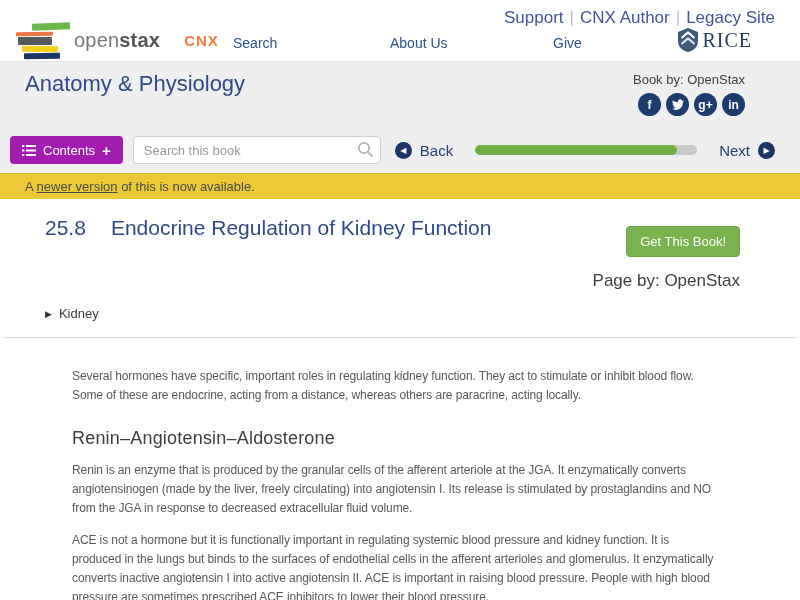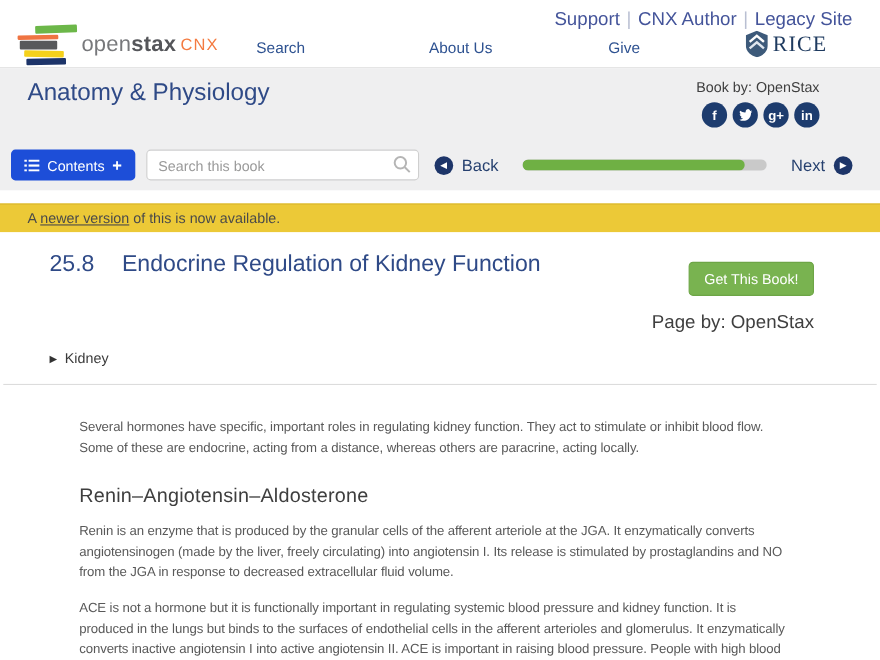--- a/index.html
+++ b/index.html
@@ -18,55 +18,55 @@
   .logo { position:absolute; left:10px; top:20px; display:flex; align-items:center; cursor:pointer; }
   .logo-bars { position:relative; width:56px; height:40px; margin-right:8px; }
   .logo-bars i { position:absolute; display:block; border-radius:1px; }
   .bar-green  { left:22px; top:3px;  width:38px; height:7px; background:#6cb749; transform:rotate(-2deg); }
   .bar-orange { left:6px;  top:12px; width:37px; height:4px; background:#ef7442; transform:rotate(-1deg); }
   .bar-gray   { left:8px;  top:17px; width:34px; height:8px; background:#58595b; }
   .bar-yellow { left:12px; top:26px; width:36px; height:6px; background:#f5d11c; transform:rotate(1deg); }
   .bar-navy   { left:14px; top:33px; width:36px; height:6px; background:#1d3469; transform:rotate(-1deg); }
   .logo-text { font-size:20px; color:#77787b; letter-spacing:.2px; }
   .logo-text b { color:#55565a; }
-  .logo-cnx { font-size:15px; color:#f47b41; margin-left:4px; letter-spacing:1px; }
+  .logo-cnx { font-size:15px; color:#f47b41; margin-left:24px; letter-spacing:1px;font-weight:bold; }
   .mainlink { position:absolute; top:35px; font-size:14px; color:#2e5291; text-decoration:none; cursor:pointer; }
   #nav-search { left:233px; } #nav-about { left:390px; } #nav-give { left:553px; }
   .rice { position:absolute; right:48px; top:28px; display:flex; align-items:center; cursor:pointer; }
   .rice-name { font-family:"Liberation Serif", serif; font-size:20px; color:#1e3a5f; letter-spacing:1px; margin-left:4px; }
 
   
   .bookband { position:relative; height:111px; background:#efeff0; }
   .book-title { position:absolute; left:25px; top:9px; font-size:22px; font-weight:400; color:#2f4a87; }
   .bookby-wrap { position:absolute; right:55px; top:10px; text-align:right; }
   .bookby { font-size:13px; color:#3f3f3f; }
   .socials { margin-top:6px; display:flex; justify-content:flex-end; gap:5px; }
   .soc { width:23px; height:23px; border-radius:50%; background:#1d3c6e; color:#fff;
          display:flex; align-items:center; justify-content:center; font-size:12px; font-weight:bold; cursor:pointer; }
   .toolbar { position:absolute; left:10px; right:25px; bottom:9px; height:28px; display:flex; align-items:center; }
-  .contents-btn { height:28px; background:#1d4ed8; color:#fff; border:none; border-radius:4px;
+  .contents-btn { height:28px; background:#a21caf; color:#fff; border:none; border-radius:4px;
                   font-size:13px; padding:0 12px; display:flex; align-items:center; gap:7px; cursor:pointer;
                   font-family:"Liberation Sans", sans-serif; }
   .contents-btn .plus { font-weight:bold; font-size:15px; }
   .searchbox { position:relative; margin-left:10px; }
   .searchbox input { width:248px; height:28px; border:1px solid #cfcfcf; border-radius:4px; padding:0 30px 0 10px;
                      font-size:13px; color:#555; background:#fff; font-family:"Liberation Sans", sans-serif; }
   .searchbox input::placeholder { color:#9a9a9a; }
   .search-icon { position:absolute; right:7px; top:5px; }
   .navcircle { width:17px; height:17px; border-radius:50%; background:#1d3569; color:#fff;
                display:inline-flex; align-items:center; justify-content:center; font-size:8px; cursor:pointer; flex:none; }
   .backnext-label { font-size:15px; color:#26406f; margin:0 8px; cursor:pointer; }
   .back-group { display:flex; align-items:center; margin-left:14px; }
   .progress-track { flex:1; height:10px; background:#c9c9c9; border-radius:5px; margin:0 14px; overflow:hidden; }
   .progress-fill { height:100%; background:#6fb044; border-radius:5px; }
   .next-group { display:flex; align-items:flex-start; }
 
   
   .banner { height:26px; background:#ecc937; border-top:1px solid #d9b62e; display:flex; align-items:center;
-            padding-left:25px; font-size:13px; color:#4a4a4a;margin-top:12px; }
+            padding-left:25px; font-size:13px; color:#4a4a4a; }
   .banner a { color:#4a4a4a; text-decoration:underline; cursor:pointer; }
 
   
   .content { padding:0 60px 0 45px; background:#fff; }
   .titlerow { display:flex; justify-content:space-between; align-items:flex-start; margin-top:17px; }
   .page-title { font-size:21px; font-weight:400; color:#2f4a87; }
   .page-title .num { margin-right:25px; }
   .getbook-btn { margin-top:10px; background:#79b350; color:#fff; border:1px solid #6da546; border-radius:4px;
                  font-size:13px; padding:7px 13px; cursor:pointer; font-family:"Liberation Sans", sans-serif; }
   .pageby { text-align:right; font-size:17px; color:#3f3f3f; margin-top:14px; }

